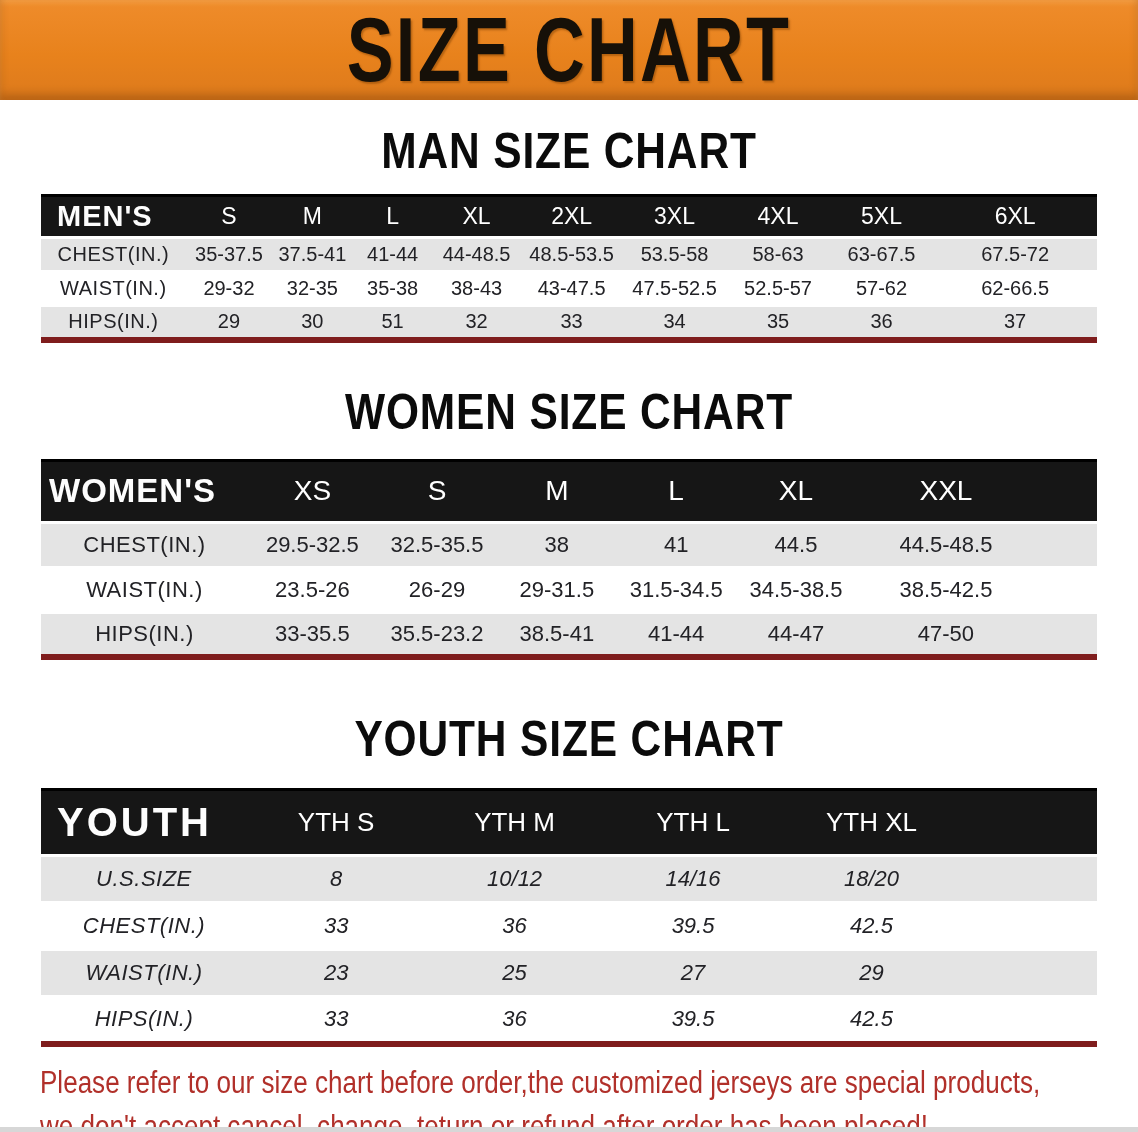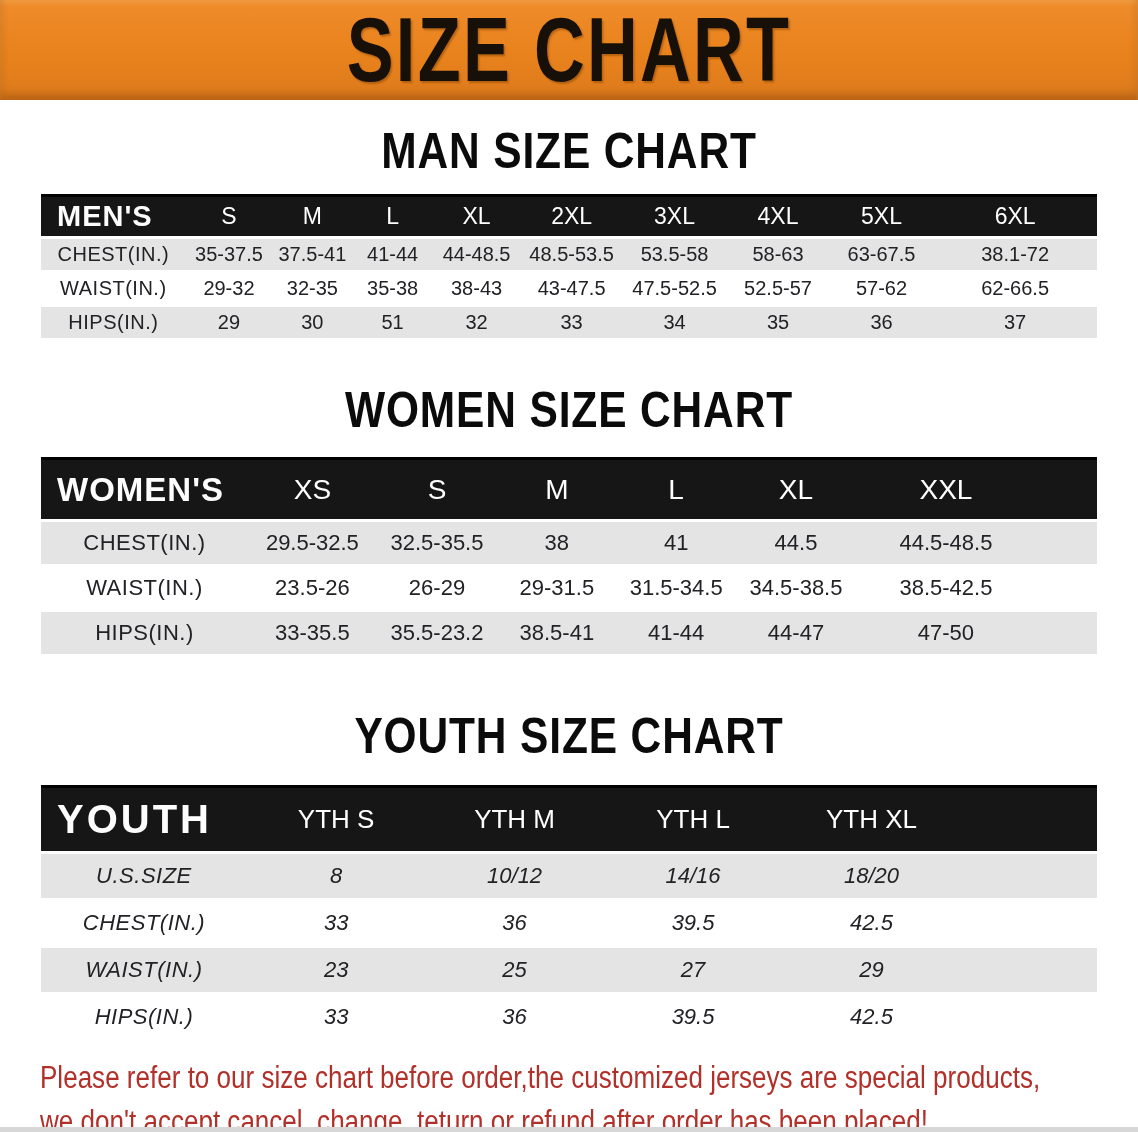--- a/index.html
+++ b/index.html
@@ -39,21 +39,21 @@
     white-space: nowrap;
   }
   .sec-men   .section-heading { margin: 26px 0 18px; }
   .sec-women .section-heading { margin: 44px 0 22px; }
   .sec-youth .section-heading { margin: 54px 0 24px; }
 
   
   table.sizetable {
     width: 1056px; margin-left: 41px;
     border-collapse: collapse; table-layout: fixed;
-    border-bottom: 1px solid #7f1d1d;
+    border-bottom: 6px solid #7f1d1d;
   }
   thead th {
     background: #161616; color: #ffffff; font-weight: 400;
     border-top: 3px solid #000; border-bottom: 3px solid #ffffff;
     white-space: nowrap;
   }
   th.corner {
     text-align: left; padding-left: 16px; font-weight: 700; color: #fdfdfd;
   }
   tbody td {
@@ -62,21 +62,21 @@
     white-space: nowrap;
   }
   tbody tr:nth-child(odd) td { background: #e4e4e4; }
   td.row-label { letter-spacing: .5px; margin-top: 12px; }
 
   .men thead th   { height: 42px; font-size: 23px; }
   .men th.corner  { font-size: 29px; letter-spacing: 1px; }
   .men tbody td   { height: 34px; font-size: 20px; }
 
   .women thead th  { height: 62px; font-size: 28px; }
-  .women th.corner { font-size: 33px; letter-spacing: 1px; }
+  .women th.corner { font-size: 33px; letter-spacing: 1px; padding-left: 8px; }
   .women tbody td  { height: 45px; font-size: 22px; }
 
   .youth thead th  { height: 66px; font-size: 26px; }
   .youth th.corner { font-size: 40px; letter-spacing: 3px; }
   .youth tbody td  { height: 47px; font-size: 22px; font-style: italic; }
 
   
   .notice { margin: 14px 0 0 40px; color: #b1302a; }
   .notice p {
     margin: 0; font-size: 31px; line-height: 44px; font-weight: 400;
@@ -130,21 +130,21 @@
           <tr>
             <td class="row-label">CHEST(IN.)</td>
             <td class="val">35-37.5</td>
             <td class="val">37.5-41</td>
             <td class="val">41-44</td>
             <td class="val">44-48.5</td>
             <td class="val">48.5-53.5</td>
             <td class="val">53.5-58</td>
             <td class="val">58-63</td>
             <td class="val">63-67.5</td>
-            <td class="val">38.1-72</td>
+            <td class="val">67.5-72</td>
           </tr>
           <tr>
             <td class="row-label">WAIST(IN.)</td>
             <td class="val">29-32</td>
             <td class="val">32-35</td>
             <td class="val">35-38</td>
             <td class="val">38-43</td>
             <td class="val">43-47.5</td>
             <td class="val">47.5-52.5</td>
             <td class="val">52.5-57</td>

